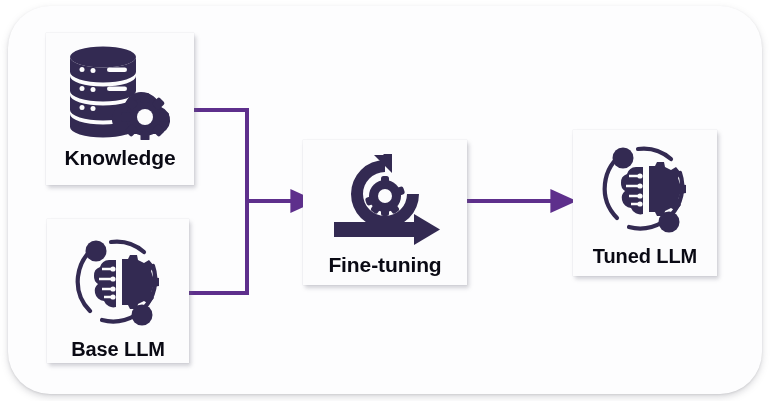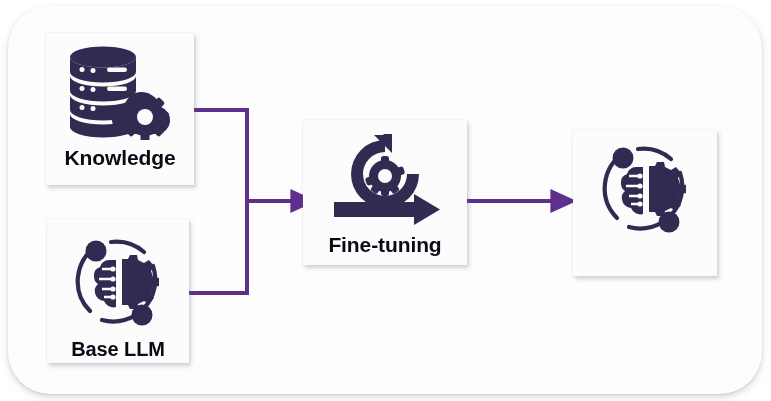--- a/index.html
+++ b/index.html
@@ -75,21 +75,21 @@
 
   #node-base-llm {
     left: 47px; top: 219px;
     width: 142px; height: 144px;
     padding-top: 10px;
     justify-content: center;
   }
   #node-base-llm .node-label { font-size: 20px; margin-top: 6px; }
 
   #node-fine-tuning {
-    left: 303px; top: 120px;
+    left: 303px; top: 140px;
     width: 164px; height: 145px;
     padding-top: 12px;
   }
   #node-fine-tuning .node-label { font-size: 21px; margin-top: 6px; }
 
   #node-tuned-llm {
     left: 573px; top: 130px;
     width: 144px; height: 146px;
     padding-top: 10px;
   }
@@ -246,15 +246,16 @@
         <g fill="#fcfcfd">
           <circle cx="47" cy="36" r="2.6"></circle>
           <circle cx="47" cy="46" r="2.6"></circle>
           <circle cx="47" cy="56" r="2.6"></circle>
           <circle cx="47" cy="64" r="2.6"></circle>
         </g>
         <path d="M56 26 h6 l2 -4 h7 l1 5 l6 3 l5 -3 l5 6 l-3 5 l2 6 l6 1 v8 l-6 1
                  l-2 6 l3 5 l-5 6 l-5 -3 l-6 3 l-1 5 h-7 l-2 -4 h-6 Z"></path>
       </g>
     </svg>
+    <div class="node-label">Tuned LLM</div>
   </div>
 
 </div>
 
 </body></html>

